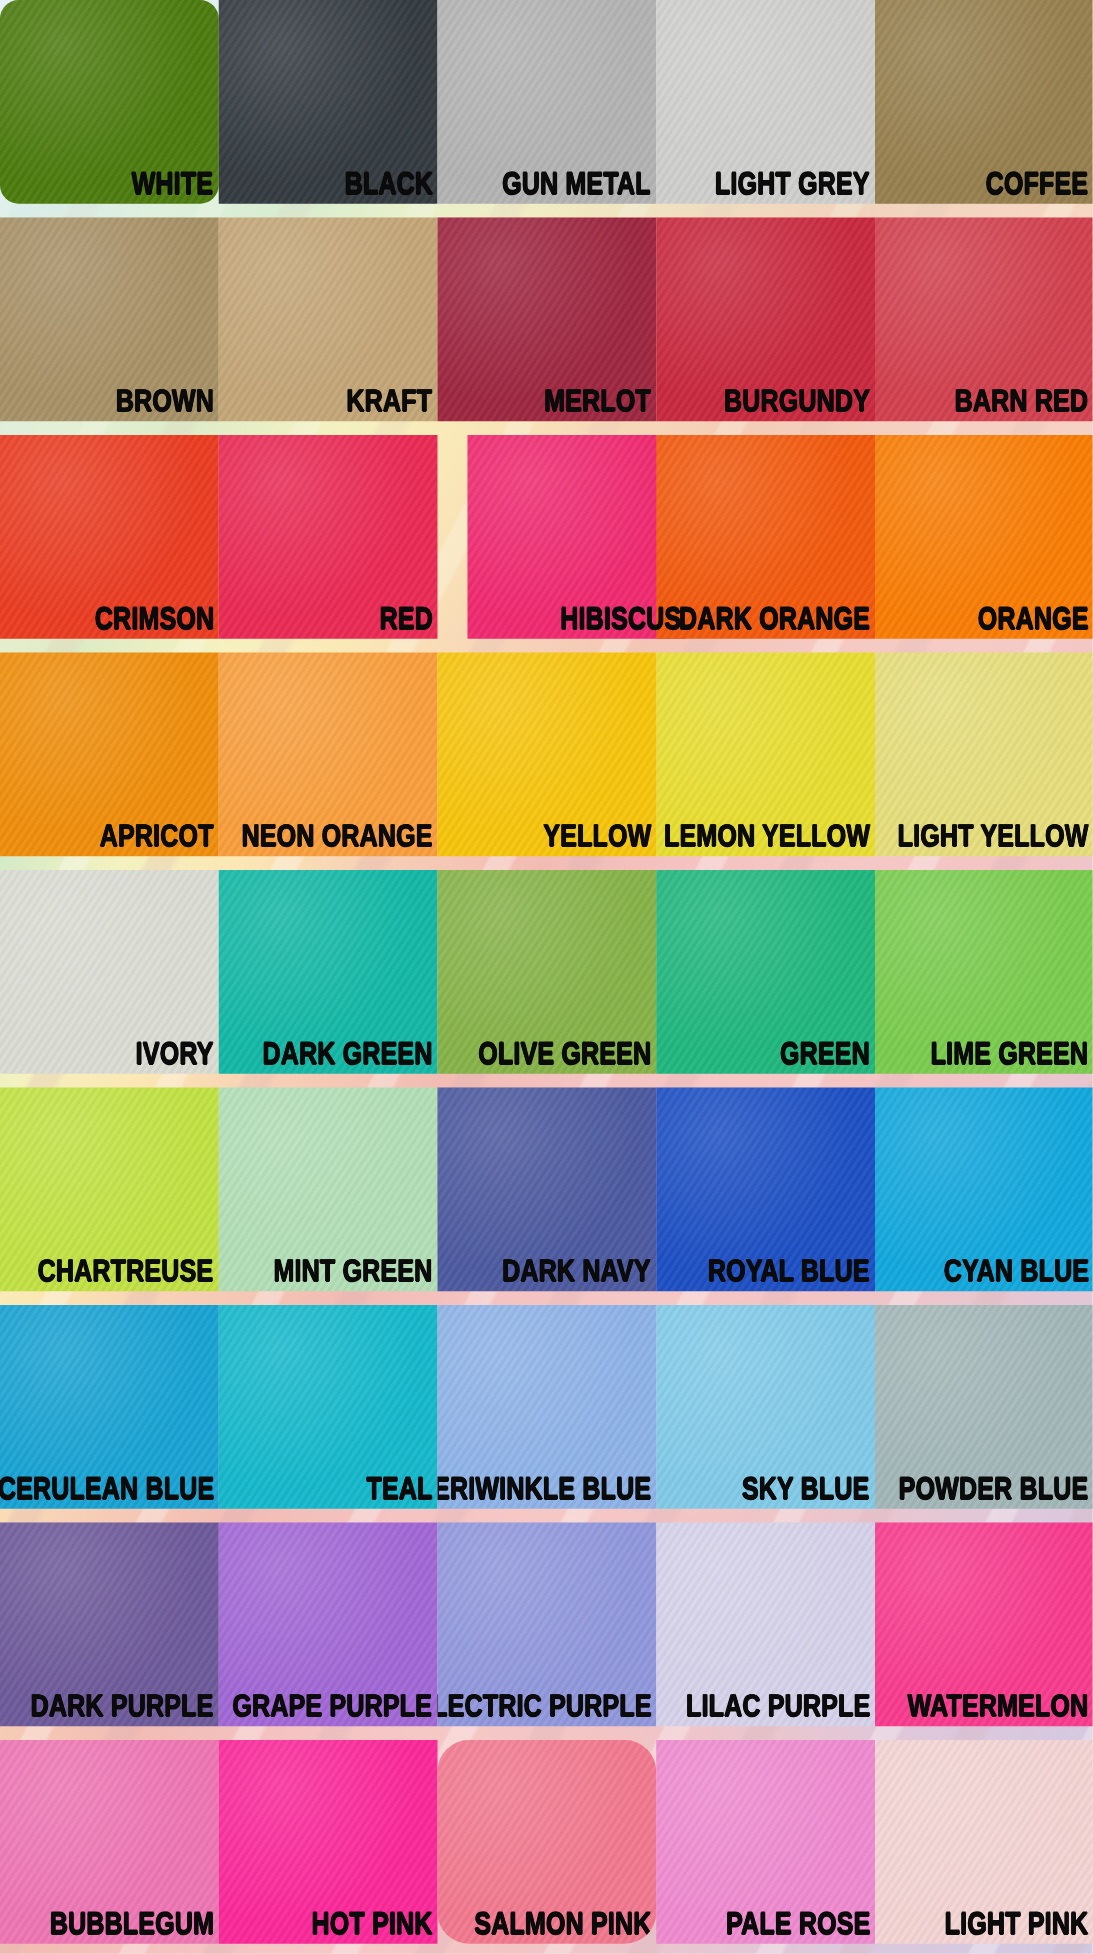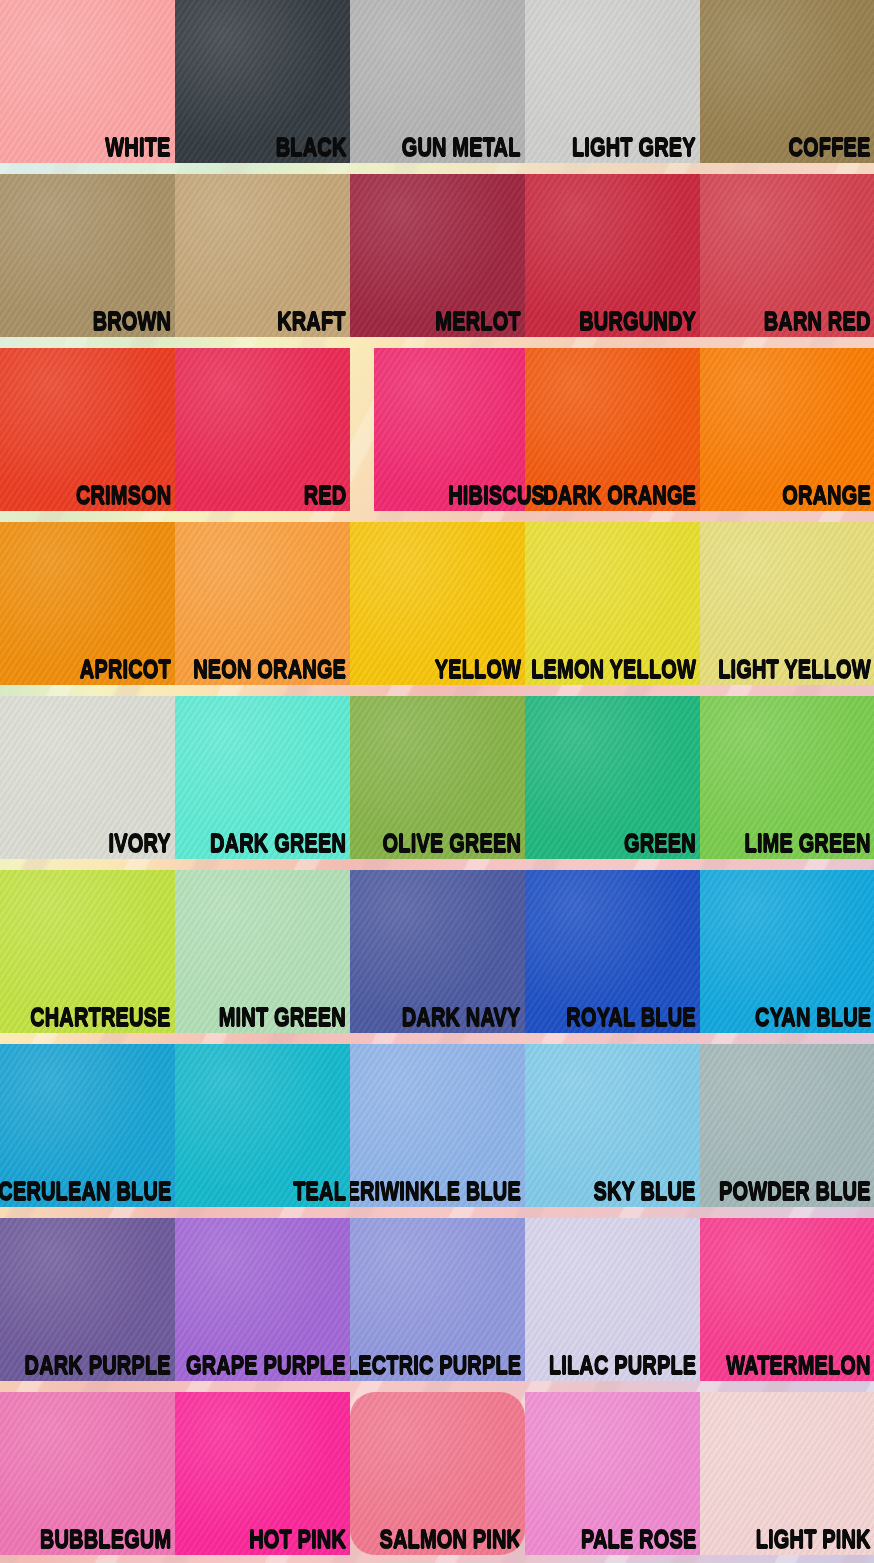--- a/index.html
+++ b/index.html
@@ -136,21 +136,21 @@
 </head>
 <body>
 
 <div id="page">
   <div id="bg-base"></div>
   <div id="bg-stripes"></div>
   <div id="bg-wash-top"></div>
 
   <div id="grid">
       <div class="cell">
-        <div class="swatch" style="background-color: #fca5a5;">
+        <div class="swatch" style="background-color: #4d7c0f; border-radius: 15px;">
           <div class="label">WHITE</div>
         </div>
       </div>
       <div class="cell">
         <div class="swatch" style="background-color: rgb(52, 59, 65);">
           <div class="label">BLACK</div>
         </div>
       </div>
       <div class="cell">
         <div class="swatch" style="background-color: rgb(179, 179, 179);">
@@ -241,21 +241,21 @@
         <div class="swatch" style="background-color: rgb(230, 222, 124);">
           <div class="label">LIGHT YELLOW</div>
         </div>
       </div>
       <div class="cell">
         <div class="swatch" style="background-color: rgb(219, 220, 211);">
           <div class="label">IVORY</div>
         </div>
       </div>
       <div class="cell">
-        <div class="swatch" style="background-color: #5eead4; padding-left: 20px;">
+        <div class="swatch" style="background-color: #14b8a6; padding-left: 20px;">
           <div class="label">DARK GREEN</div>
         </div>
       </div>
       <div class="cell">
         <div class="swatch" style="background-color: rgb(135, 179, 73);">
           <div class="label">OLIVE GREEN</div>
         </div>
       </div>
       <div class="cell">
         <div class="swatch" style="background-color: rgb(33, 183, 126);">

